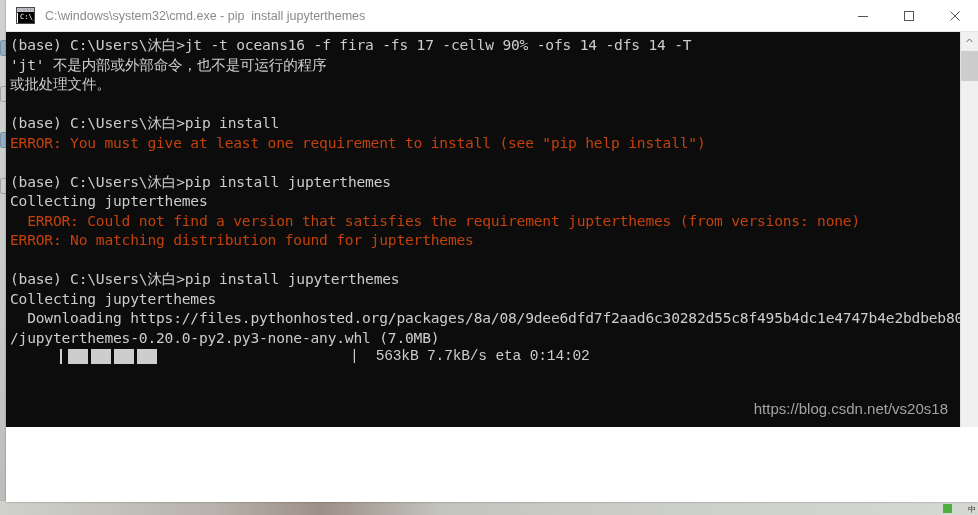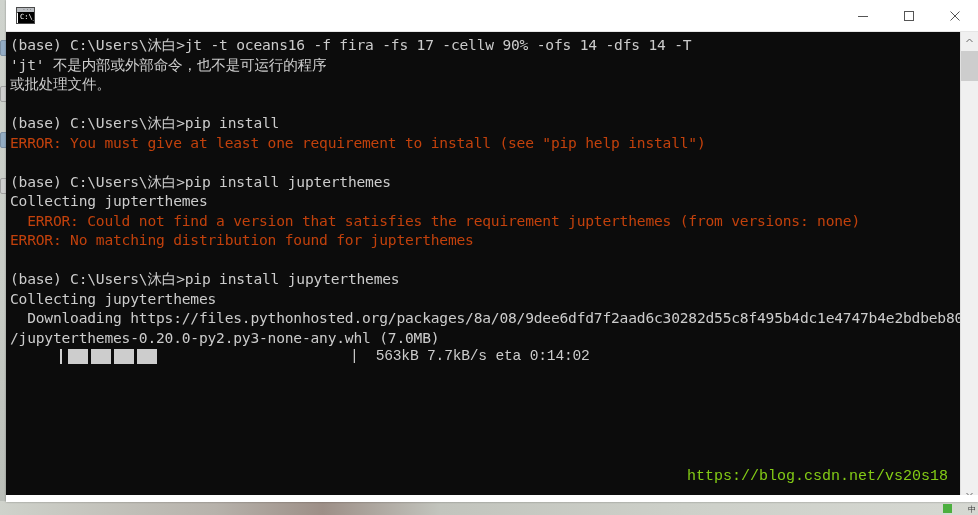--- a/index.html
+++ b/index.html
@@ -111,21 +111,21 @@
     height: 31px;
     display: flex;
     align-items: center;
     justify-content: center;
   }
   .win-btn svg { display:block; }
 
   
   #console {
     position: relative;
-    height: 463px;
+    height: 395px;
     background: #0c0c0c;
     overflow: hidden;
   }
   #console-text {
     position: absolute;
     left: 4px;
     top: 3px;
     right: 22px;
     font-family: "DejaVu Sans Mono", monospace;
     font-size: 14.6px;
@@ -157,23 +157,23 @@
     top: 0;
     white-space: pre;
     font-family: Liberation Mono, monospace;
   }
 
   
   #watermark {
     position: absolute;
     right: 30px;
     bottom: 10px;
-    font-family: Liberation Mono, monospace;
+    font-family: Liberation Sans, sans-serif;
     font-size: 15px;
-    color: #84cc16;
+    color: #a3a3a3;
     white-space: pre;
   }
 
   
   #scrollbar {
     position: absolute;
     right: 0; top: 0;
     width: 17px;
     height: 471px;
     background: #f0f0f0;
@@ -213,20 +213,21 @@
 </div>
 
 <div id="cmd-window">
 
   <div id="titlebar">
     <div id="cmd-icon">
       <div class="bar"></div>
       <div class="dots">···</div>
       <div class="prompt">C:\_</div>
     </div>
+    <div id="title-text">C:\windows\system32\cmd.exe - pip  install jupyterthemes</div>
 
     <div id="win-controls">
       <div class="win-btn">
         <svg width="12" height="12" viewBox="0 0 12 12">
           <line x1="1" y1="6.5" x2="11" y2="6.5" stroke="#555" stroke-width="1"></line>
         </svg>
       </div>
       <div class="win-btn">
         <svg width="12" height="12" viewBox="0 0 12 12">
           <rect x="1.5" y="1.5" width="9" height="9" fill="none" stroke="#555" stroke-width="1"></rect>

